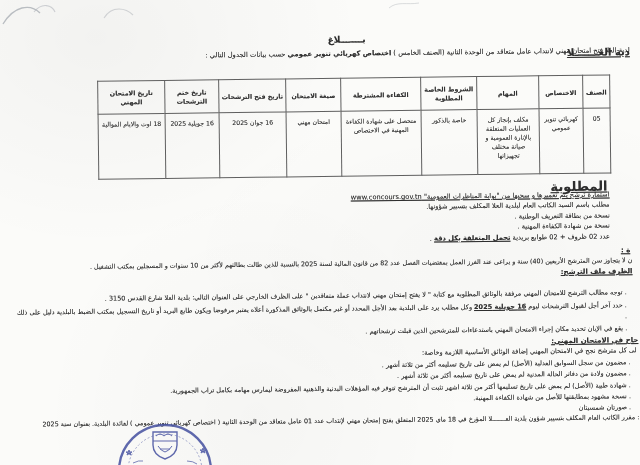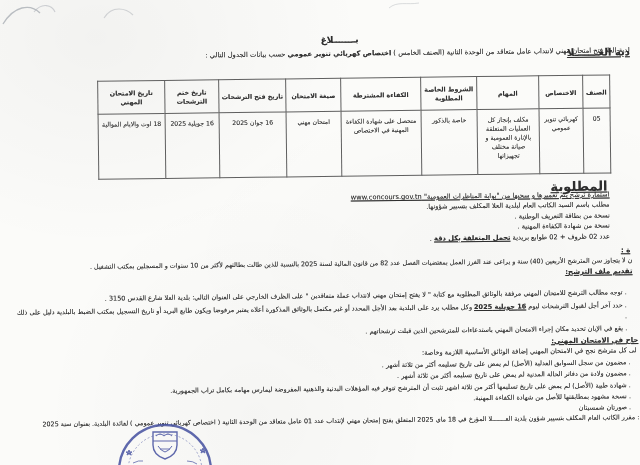--- a/index.html
+++ b/index.html
@@ -19,21 +19,21 @@
   }
   .doc{
     position:absolute;inset:0;direction:rtl;
     transform:rotate(-0.7deg);transform-origin:50% 50%;
     text-shadow:0 0 .4px rgba(40,40,40,.45);
   }
   .abs{position:absolute;}
   .b{font-weight:bold;}
   .u{text-decoration:underline;}
   .title{top:22px;right:8px;font-size:10px;letter-spacing:.2px;margin-top:28px;}
-  .balagh{top:35px;left:323px;font-size:9px;}
+  .balagh{top:35px;left:330px;font-size:9px;}
   .intro{top:50px;right:8px;width:628px;font-size:6.8px;white-space:nowrap;text-align:right;}
   table.exam{
     position:absolute;top:78px;right:28px;width:512px;
     border-collapse:collapse;table-layout:fixed;direction:rtl;
     font-size:6.2px;line-height:9px;color:#333;
   }
   table.exam th, table.exam td{
     border:1px solid #5f5f5f;text-align:center;overflow:hidden;
   }
   table.exam th{font-weight:bold;font-size:6.3px;padding:3px 1px;height:26px;vertical-align:middle;}
@@ -123,21 +123,21 @@
       <div>نسخة من بطاقة التعريف الوطنية .</div>
       <div>نسخة من شهادة الكفاءة المهنية .</div>
       <div>
         <span>عدد 02 ظروف + 02 طوابع بريدية </span><span class="b u">تحمل المتعلقة بكل دقة</span><span> .</span>
       </div>
     </div>
 
     <div class="abs note-heading b u">ة :</div>
     <div class="abs note-text">ن لا يتجاوز سن المترشح الأربعين (40) سنة و يراعى عند الفرز العمل بمقتضيات الفصل عدد 82 من قانون المالية لسنة 2025 بالنسبة للذين طالت بطالتهم لأكثر من 10 سنوات و المسجلين بمكتب التشغيل .</div>
 
-    <div class="abs sub-heading b u">تقديم ملف الترشح:</div>
+    <div class="abs sub-heading b u">الظرف ملف الترشح:</div>
     <div class="abs sub-item1">. توجه مطالب الترشح للامتحان المهني مرفقة بالوثائق المطلوبة مع كتابة " لا يفتح إمتحان مهني لانتداب عملة متعاقدين " على الظرف الخارجي على العنوان التالي: بلدية العلا شارع القدس 3150 .</div>
     <div class="abs sub-item2">
       <span>. حدد آخر أجل لقبول الترشحات ليوم </span><span class="b u">16 جويلية 2025</span><span> وكل مطلب يرد على البلدية بعد الأجل المحدد أو  غير مكتمل بالوثائق المذكورة أعلاه يعتبر مرفوضا ويكون طابع البريد أو تاريخ التسجيل بمكتب الضبط بالبلدية دليل على ذلك .</span>
     </div>
     <div class="abs sub-item3">. يقع في الإبان تحديد مكان إجراء الامتحان المهني باستدعاءات  للمترشحين الذين قبلت ترشحاتهم .</div>
 
     <div class="abs succ-heading b u">جاح في الامتحان المهني:</div>
     <div class="abs succ-lead">لى كل مترشح نجح في الامتحان المهني إضافة الوثائق الأساسية اللازمة وخاصة:</div>
     <div class="abs succ-items">
       <div>. مضمون من سجل السوابق العدلية (الأصل) لم يمض على تاريخ تسليمه أكثر من ثلاثة أشهر .</div>

